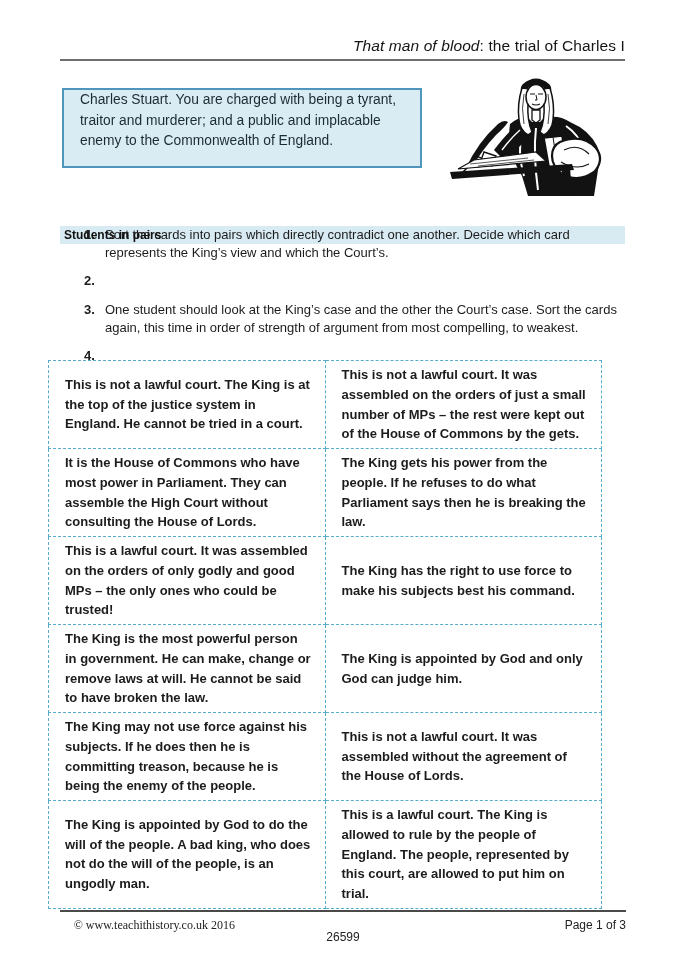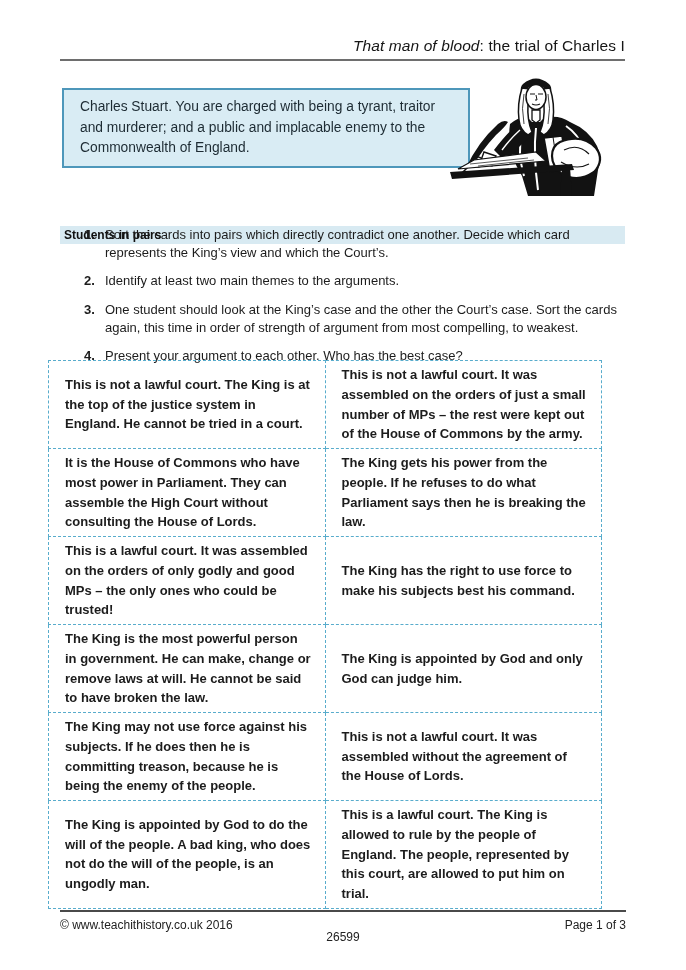--- a/index.html
+++ b/index.html
@@ -26,25 +26,24 @@
   .title .t-italic { font-style: italic; }
   .title-rule {
     position: absolute;
     top: 59px; left: 60px; width: 565px; height: 2px;
     background: #6e6e6e;
   }
 
   
   .charge-box {
     position: absolute;
-    left: 62px; top: 88px; width: 408px; height: 80px;
+    left: 62px; top: 88px; width: 360px; height: 80px;
     background: #d9ecf4;
     border: 2px solid #4e97ba;
     display: flex;
-    align-items: center;
   }
   .charge-box p {
     margin: 0;
     padding: 0 16px;
     font-size: 13.8px;
     line-height: 1.5;
     color: #1d2b33;
   }
 
   
@@ -113,21 +112,21 @@
     left: 60px; top: 910px; width: 566px; height: 2px;
     background: #4a4a4a;
   }
   .footer {
     position: absolute;
     left: 60px; top: 918px; width: 566px;
     display: flex;
     font-size: 12px;
     color: #222;
   }
-  .footer .f-left  { flex: 1; text-align: left; }
+  .footer .f-left  { flex: 1; text-align: center; font-family: Liberation Serif, serif; }
   .footer .f-mid   { flex: 1; text-align: center; margin-top: 12px; }
   .footer .f-right { flex: 1; text-align: right; }
 </style>
 </head>
 <body>
 
 <div class="page">
 
   <div class="title"><span class="t-italic">That man of blood</span><span>: the trial of Charles I</span></div>
   <div class="title-rule"></div>
@@ -185,40 +184,38 @@
     <span>Students in pairs</span>
   </div>
 
   <ol class="instructions">
     <li>
       <span class="num">1.</span>
       <span class="itext">Sort the cards into pairs which directly contradict one another. Decide which card represents the King’s view and which the Court’s.</span>
     </li>
     <li>
       <span class="num">2.</span>
-      <span class="itext">Identify at least two main themes to the arguments.</span>
     </li>
     <li>
       <span class="num">3.</span>
       <span class="itext">One student should look at the King’s case and the other the Court’s case. Sort the cards again, this time in order of strength of argument from most compelling, to weakest.</span>
     </li>
     <li>
       <span class="num">4.</span>
-      <span class="itext">Present your argument to each other. Who has the best case?</span>
     </li>
   </ol>
 
   <table class="cards">
     <tbody>
       <tr>
         <td>
             <p>This is not a lawful court. The King is at the top of the justice system in England. He cannot be tried in a court.</p>
           </td>
         <td>
-            <p>This is not a lawful court. It was assembled on the orders of just a small number of MPs – the rest were kept out of the House of Commons by the army.</p>
+            <p>This is not a lawful court. It was assembled on the orders of just a small number of MPs – the rest were kept out of the House of Commons by the gets.</p>
           </td>
       </tr>
       <tr>
         <td>
             <p>It is the House of Commons who have most power in Parliament. They can assemble the High Court without consulting the House of Lords.</p>
           </td>
         <td>
             <p>The King gets his power from the people. If he refuses to do what Parliament says then he is breaking the law.</p>
           </td>
       </tr>

